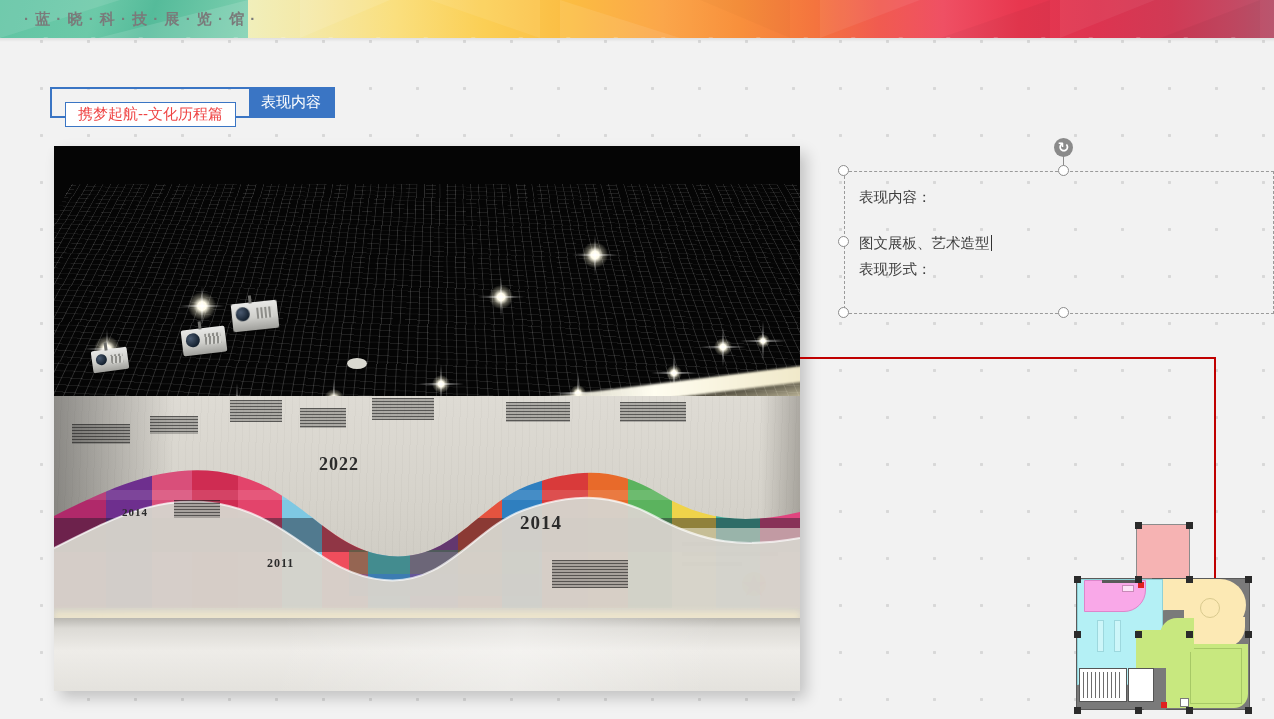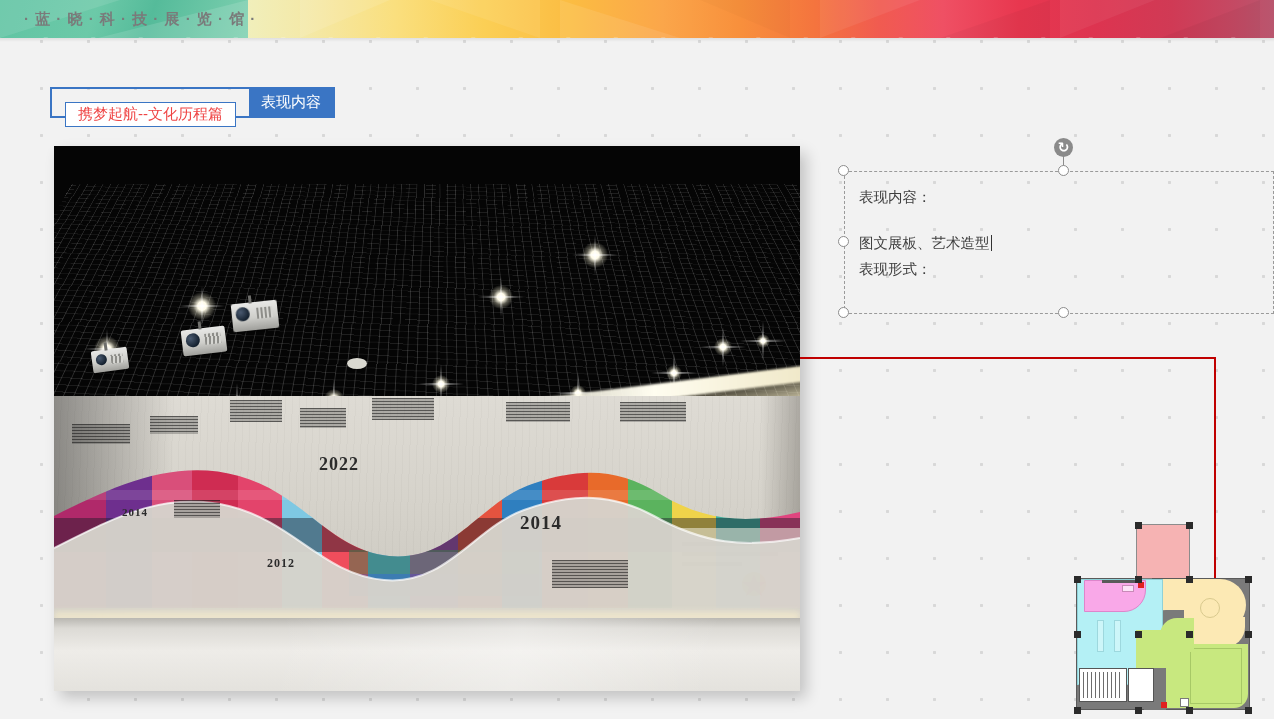--- a/index.html
+++ b/index.html
@@ -539,21 +539,21 @@
         <div class="placard" style="left:96px;top:18px;width:48px;height:18px;"></div>
         <div class="placard" style="left:176px;top:2px;width:52px;height:22px;"></div>
         <div class="placard" style="left:246px;top:10px;width:46px;height:20px;"></div>
         <div class="placard" style="left:318px;top:0px;width:62px;height:22px;"></div>
         <div class="placard" style="left:452px;top:4px;width:64px;height:20px;"></div>
         <div class="placard" style="left:566px;top:4px;width:66px;height:20px;"></div>
         <div class="placard" style="left:120px;top:102px;width:46px;height:18px;"></div>
         <div class="placard" style="left:498px;top:162px;width:76px;height:28px;"></div>
 
         <div class="yeartag" style="left:68px;top:108px;font-size:11px;">2014</div>
-        <div class="yeartag" style="left:213px;top:158px;font-size:12px;">2012</div>
+        <div class="yeartag" style="left:213px;top:158px;font-size:12px;">2011</div>
         <div class="yeartag" style="left:265px;top:56px;font-size:18px;">2022</div>
         <div class="yeartag" style="left:466px;top:114px;font-size:19px;">2014</div>
       </div>
 
       <div id="floorglow"></div>
       <div id="floor">
         <div class="sheen"></div>
       </div>
     </div>
   </div>

